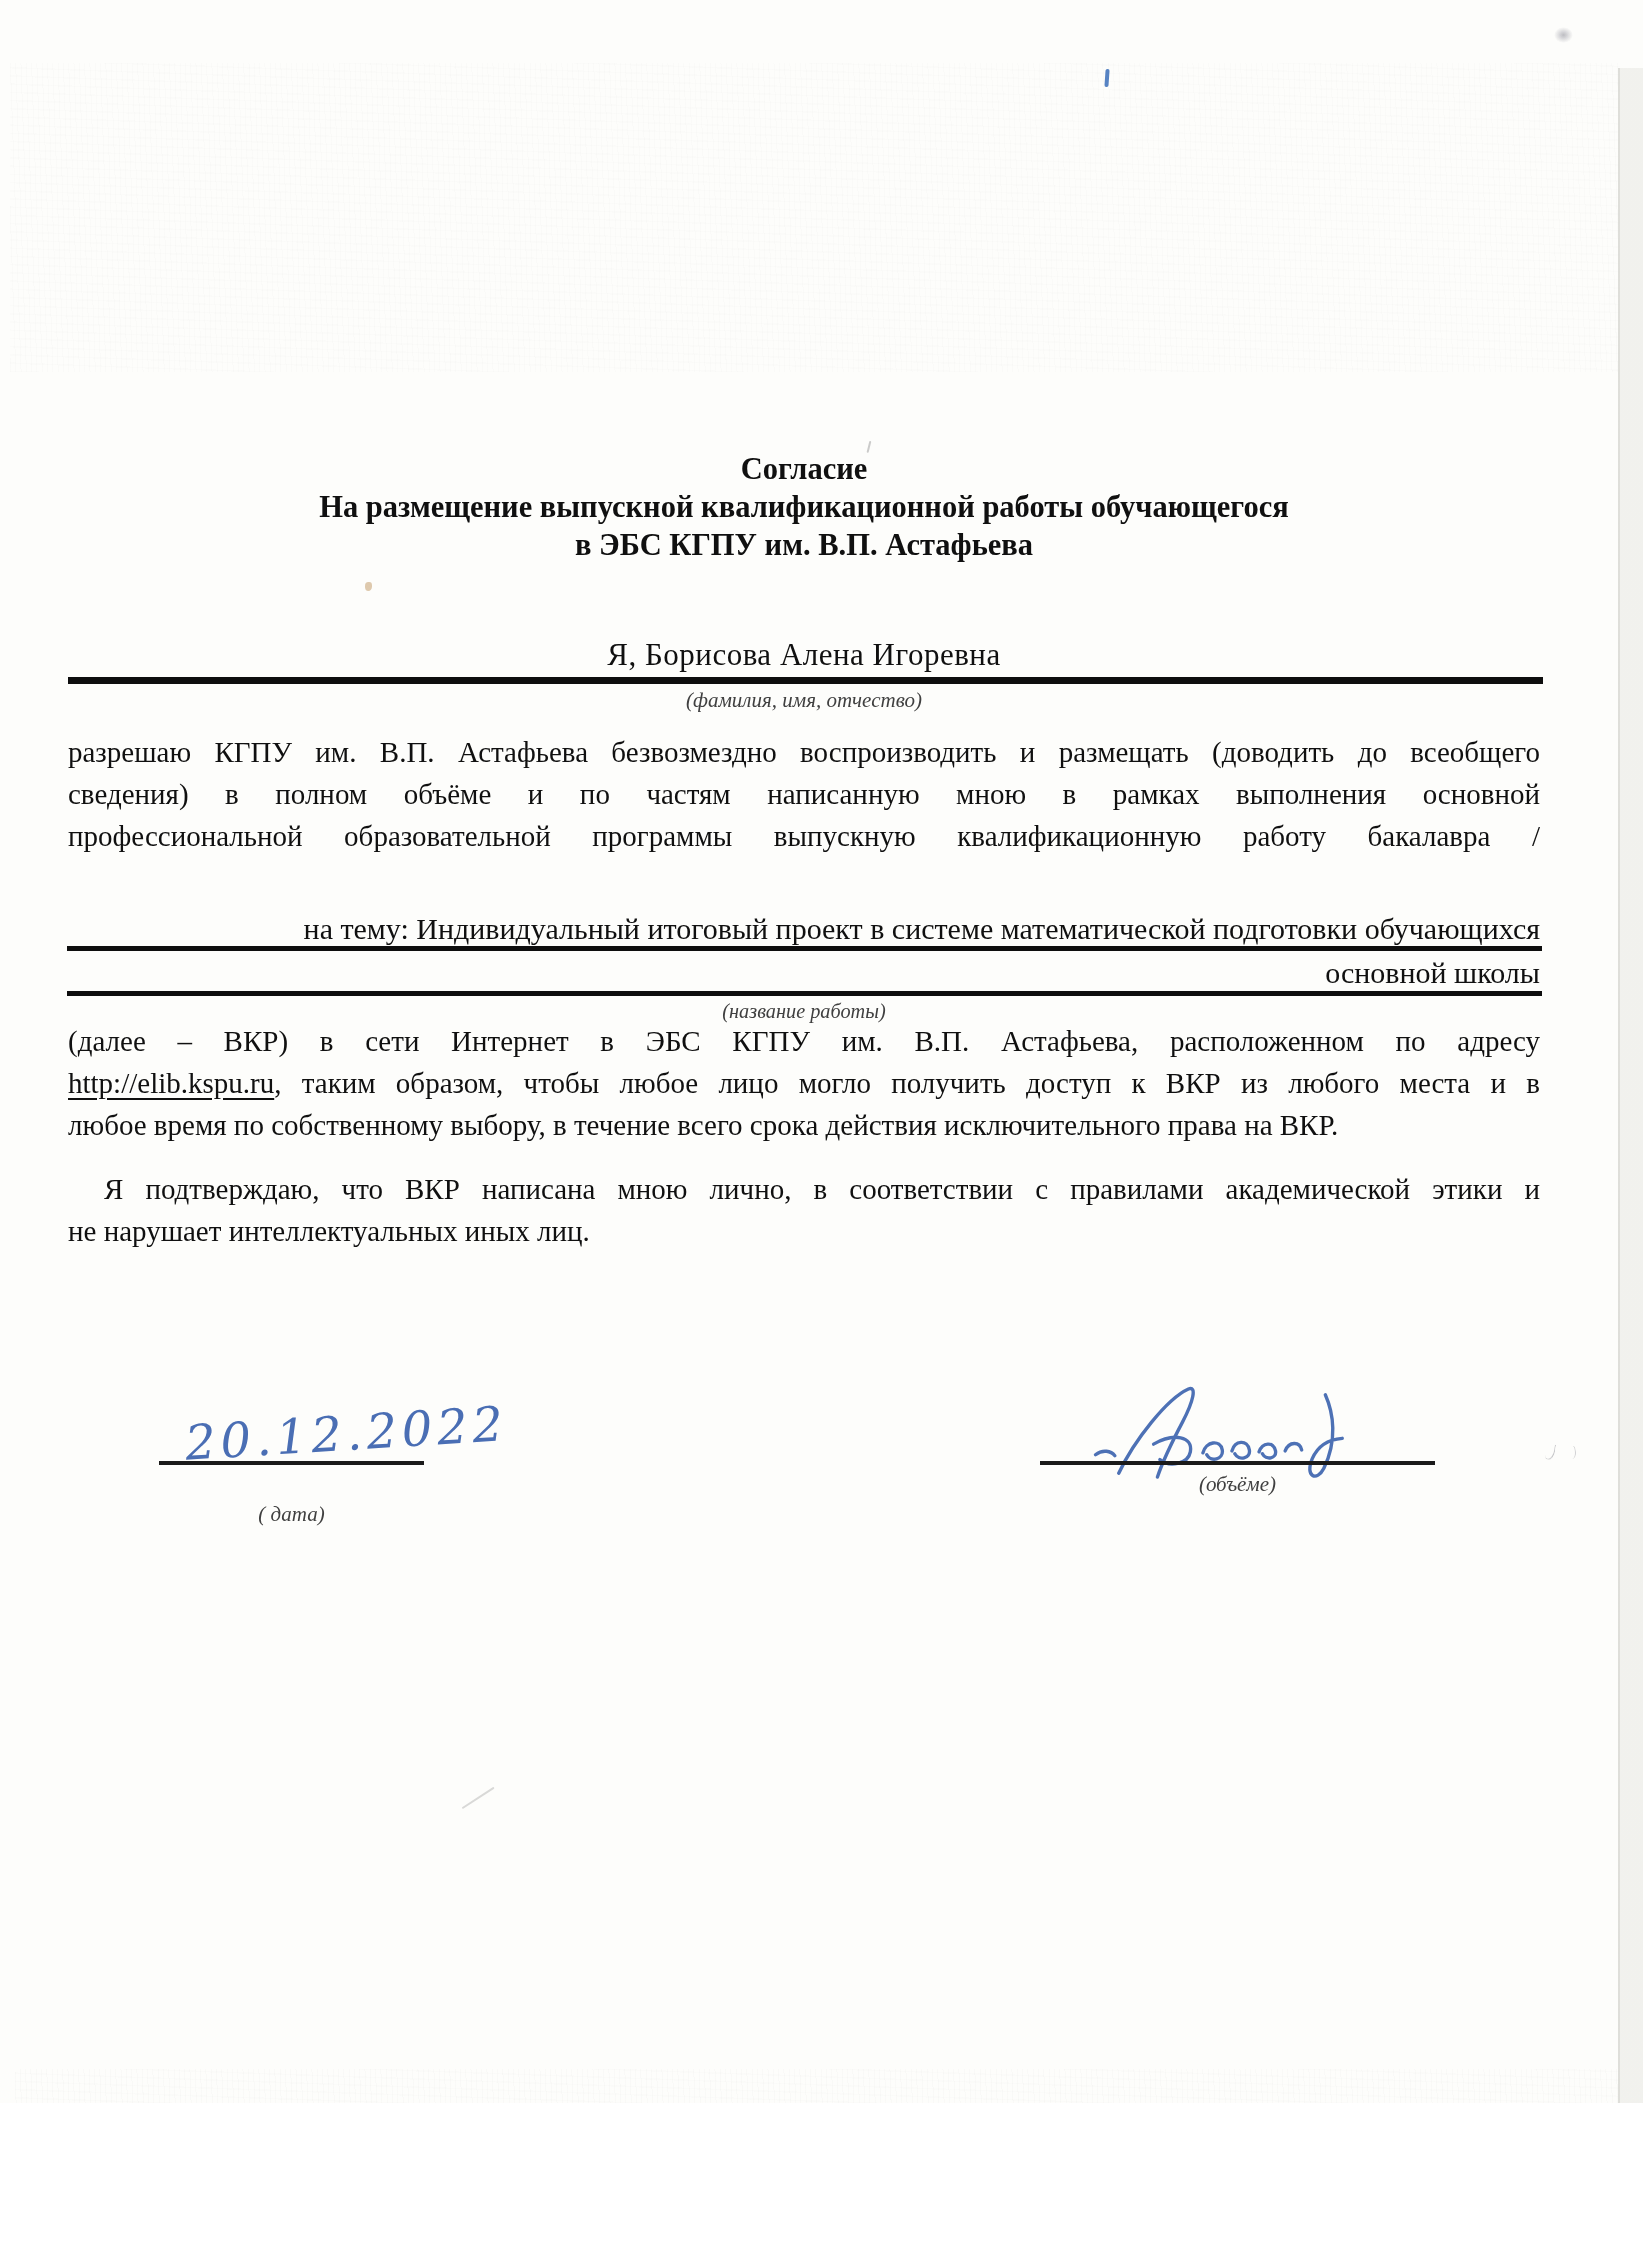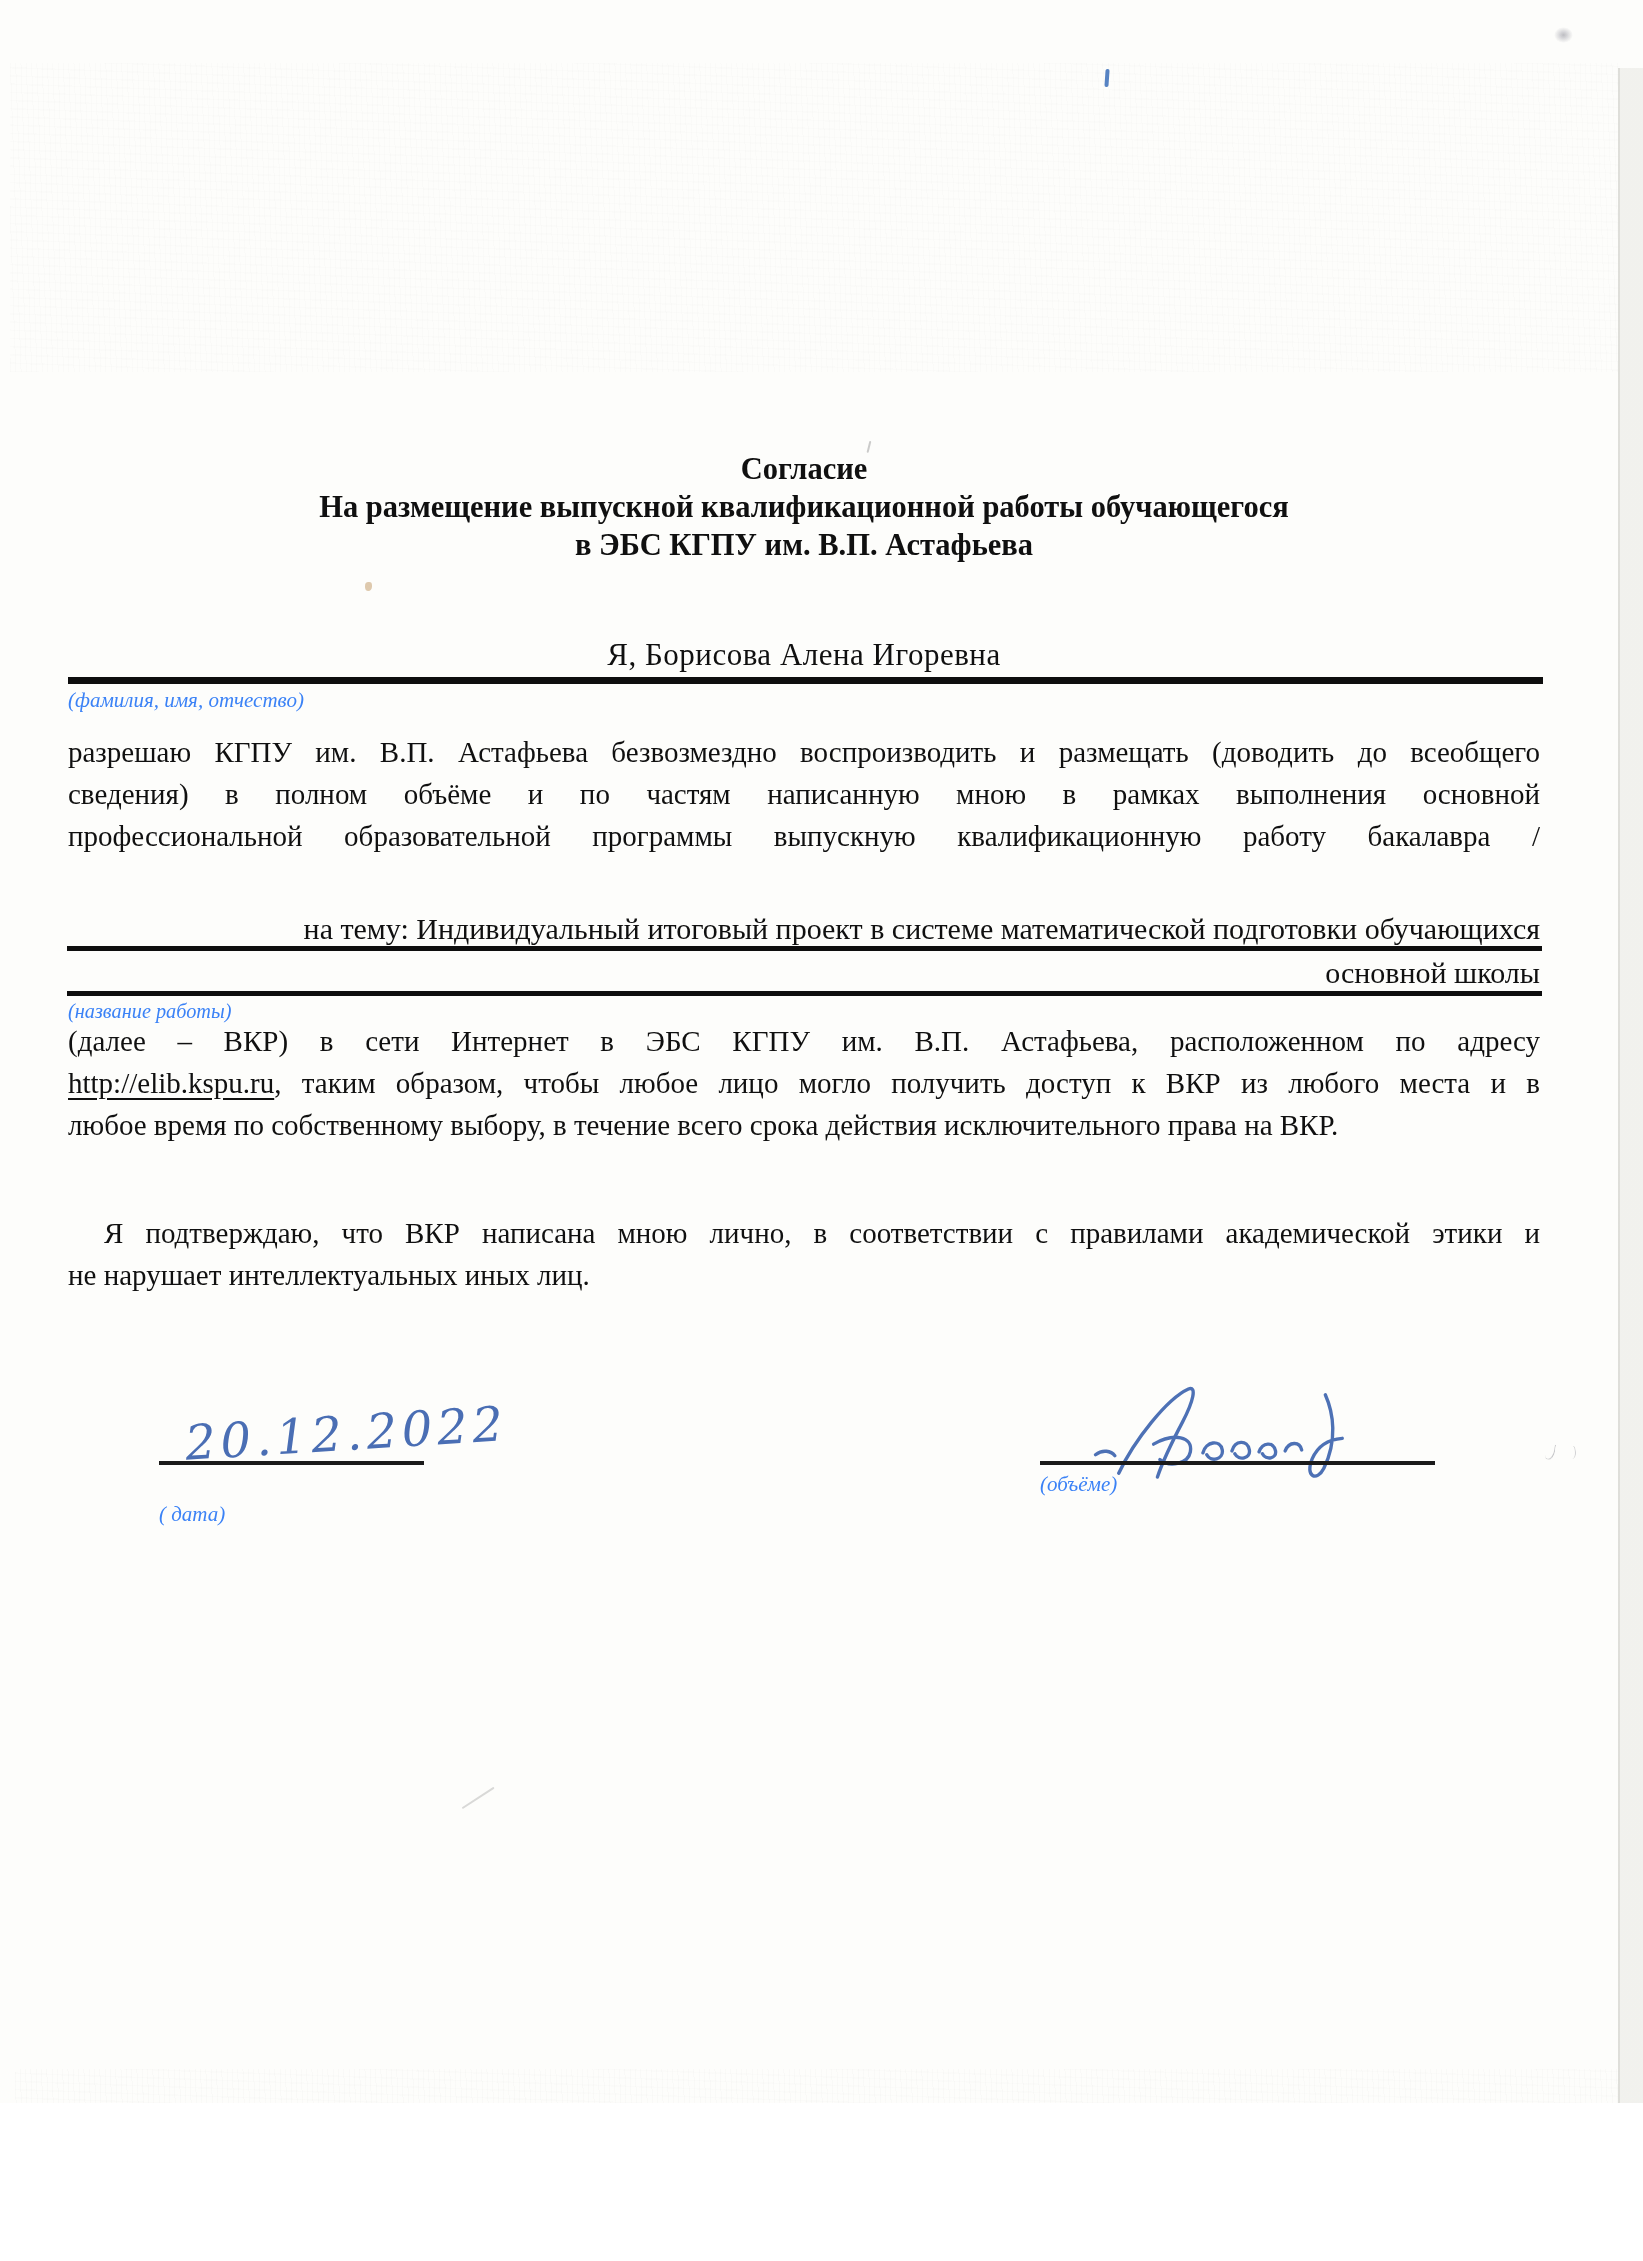--- a/index.html
+++ b/index.html
@@ -16,21 +16,21 @@
   
   .edge-strip{position:absolute;left:1618px;top:68px;width:26px;height:2172px;
     background:linear-gradient(90deg,#d9d9d4 0 1.5px,#efefeb 1.5px 100%);opacity:.85;}
   .edge-bottom{position:absolute;left:19.3px;top:2235px;width:1600px;height:2.4px;background:rgba(70,70,60,0.06);}
 
   .title{position:absolute;left:68px;top:450px;width:1472px;text-align:center;
          font-weight:bold;font-size:30.5px;line-height:38px;}
   .decl-line{position:absolute;left:68px;top:637px;width:1472px;text-align:center;
          font-size:31px;letter-spacing:0.5px;}
   .rule{position:absolute;background:#0e0e0e;}
-  .caption{position:absolute;font-style:italic;font-size:21px;color:#3b82f6;text-align:left;}
+  .caption{position:absolute;font-style:italic;font-size:21px;color:#404040;text-align:center;}
   .para{position:absolute;left:68px;width:1472px;font-size:29px;line-height:42px;}
   .para .just{text-align:justify;text-align-last:justify;}
   .para .plain{text-align:left;}
   .center62{position:absolute;left:68px;width:1472px;text-align:right;font-size:30px;}
   u.thick{text-decoration:underline;text-decoration-thickness:1.9px;text-underline-offset:4.8px;}
   .hand-date{position:absolute;left:185px;top:1405px;font-size:48px;font-style:italic;
      font-family:"DejaVu Serif", serif;color:#3b62ae;letter-spacing:4.8px;word-spacing:2.9px;
      transform:rotate(-3.5deg);opacity:.92;}
   .sig-svg{position:absolute;left:1081px;top:1382px;}
   
@@ -79,21 +79,21 @@
   <div class="center62" style="top:956px;">основной школы</div>
   <div class="rule" style="left:67px;top:991px;width:1475px;height:5.3px;"></div>
   <div class="caption" style="left:68px;top:1000px;width:1472px;font-size:20.3px;">(название работы)</div>
 
   <div class="para" style="top:1020px;">
     <div class="just">(далее – ВКР) в сети Интернет в ЭБС КГПУ им. В.П. Астафьева, расположенном по адресу</div>
     <div class="just"><u class="thick">http://elib.kspu.ru</u><span>, таким образом, чтобы любое лицо могло получить доступ к ВКР из любого места и в</span></div>
     <div class="plain">любое время по собственному выбору, в течение всего срока действия исключительного права на ВКР.</div>
   </div>
 
-  <div class="para" style="top:1168px;margin-top:44px;">
+  <div class="para" style="top:1168px;">
     <div class="just" style="text-indent:36px;">Я подтверждаю, что ВКР написана мною лично, в соответствии с правилами академической этики и</div>
     <div class="plain">не нарушает интеллектуальных иных лиц.</div>
   </div>
 
   <div class="hand-date">20.12.2022</div>
   <div class="rule" style="left:159px;top:1461px;width:265px;height:3.9px;background:#1a1a1a;"></div>
   <div class="caption" style="left:159px;top:1470px;width:265px;margin-top:32px;">( дата)</div>
 
   <svg class="sig-svg" width="329" height="102" viewBox="0 0 680 210">
     <g fill="none" stroke="#3b62ae" stroke-width="7" stroke-linecap="round" stroke-linejoin="round" opacity="0.9">

